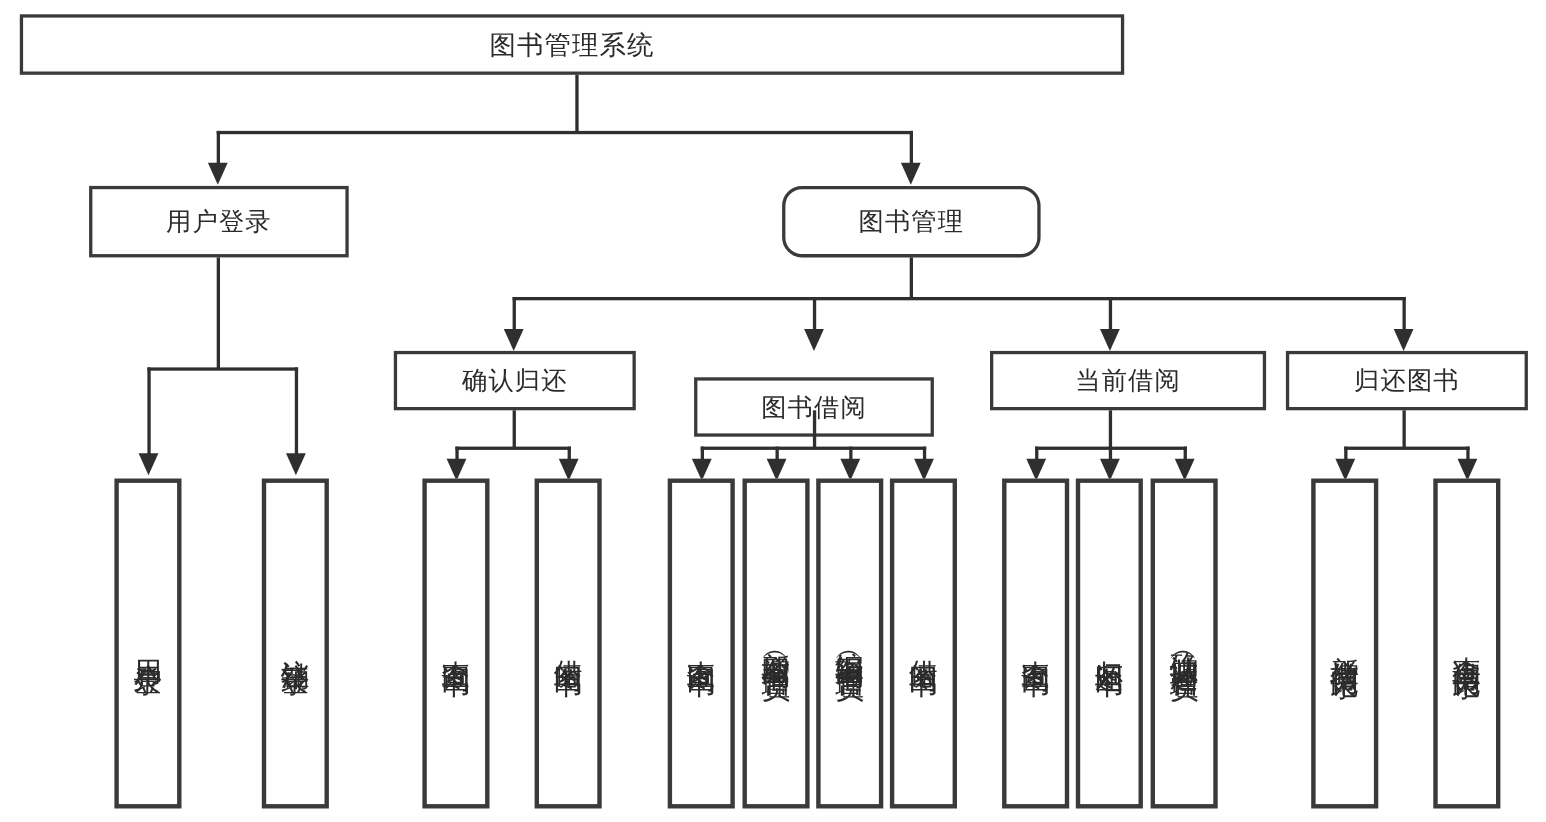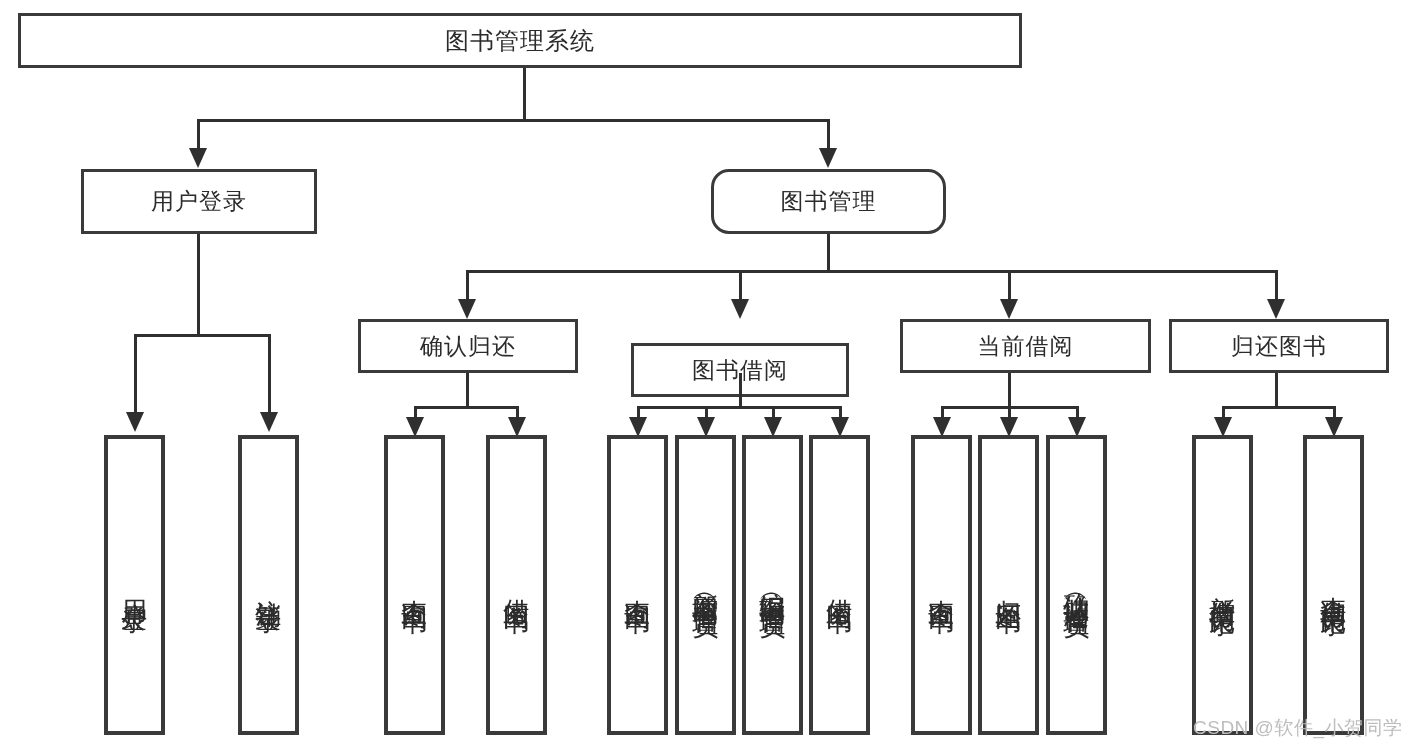--- a/index.html
+++ b/index.html
@@ -201,15 +201,14 @@
     <span class="vlabel">确认归还（管理员）</span>
   </div>
 
   <div class="node vert" style="left:1192px; top:435px; width:61px; height:300px;">
     <span class="vlabel">新增借阅记录</span>
   </div>
   <div class="node vert" style="left:1303px; top:435px; width:61px; height:300px;">
     <span class="vlabel">查询借阅记录</span>
   </div>
 
-  <div id="watermark" style="left:1193px; top:715px;">CSDN @软件_小贺同学</div>
 
 </div>
 
 </body></html>

